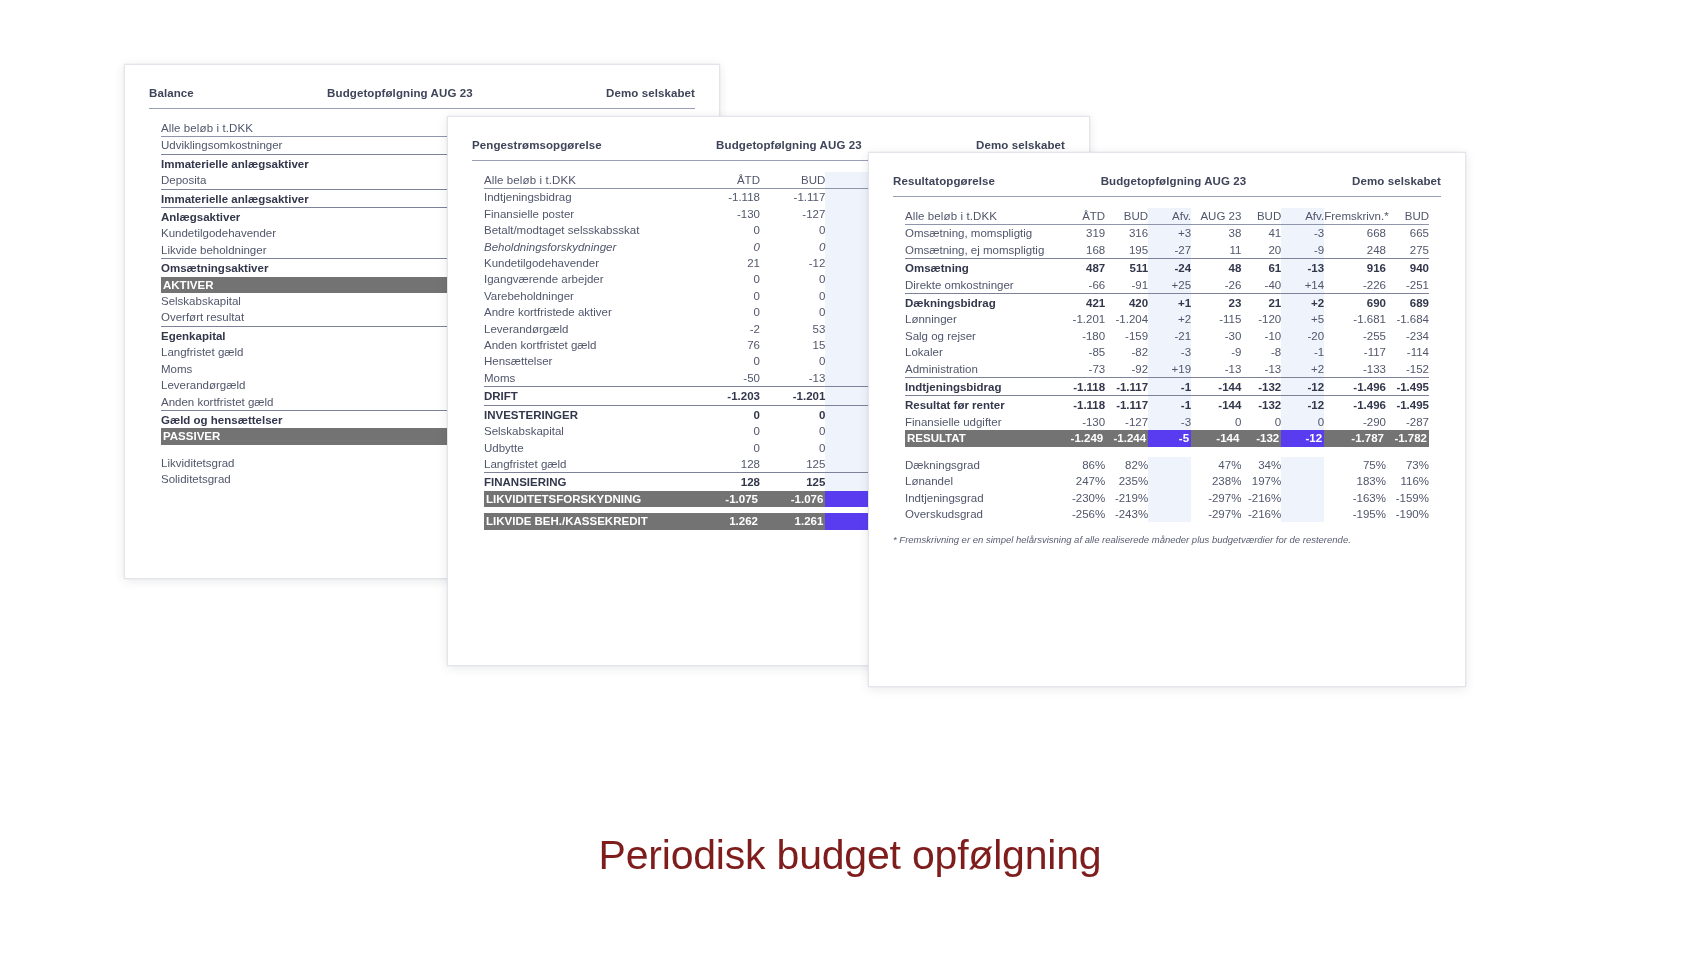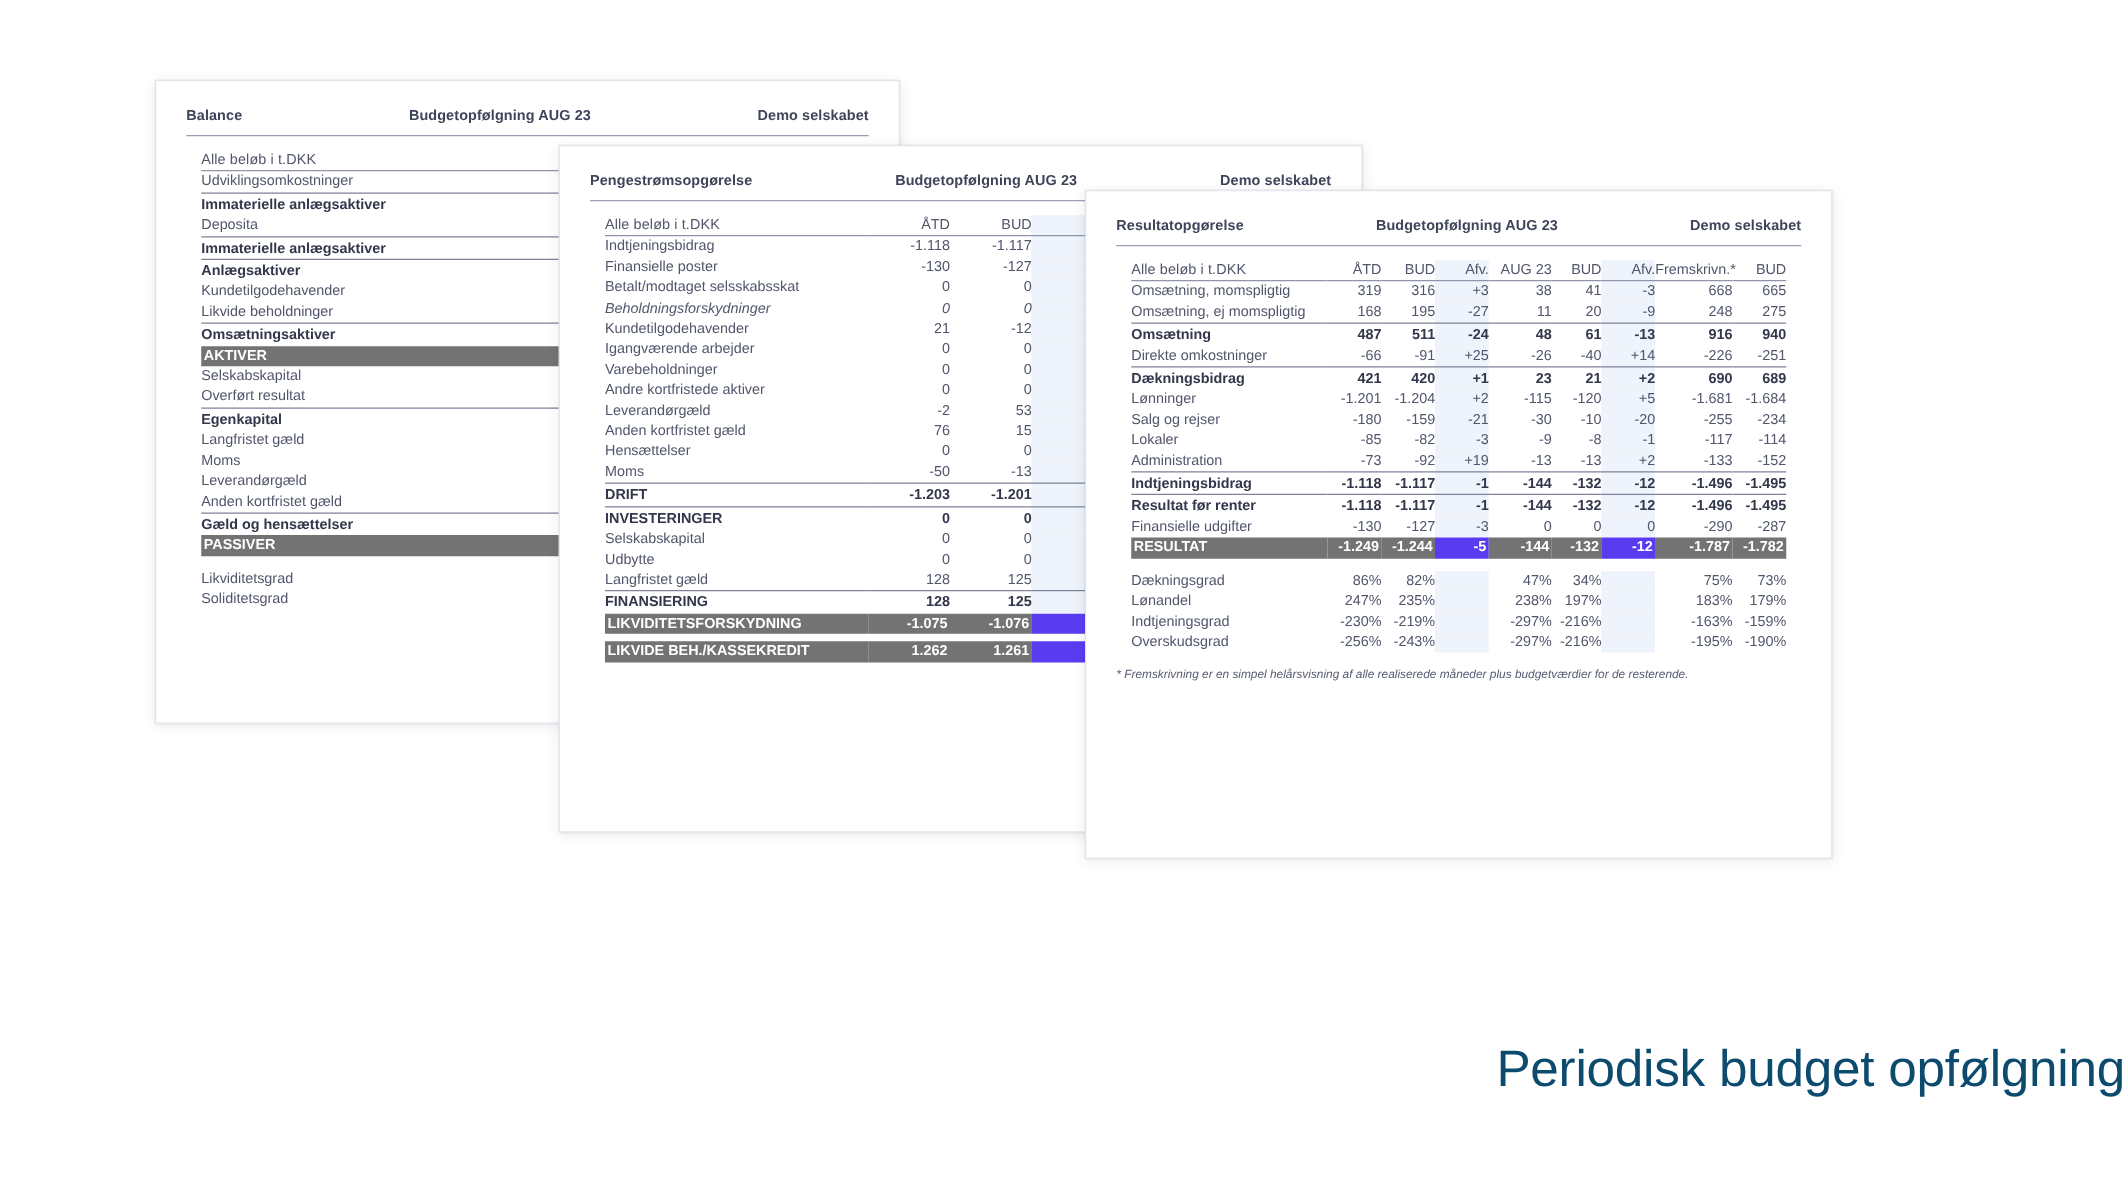--- a/index.html
+++ b/index.html
@@ -137,24 +137,24 @@
     margin-top: 12px;
     white-space: nowrap;
   }
 
   
   #caption {
     position: absolute;
     left: 0;
     right: 0;
     top: 832px;
-    text-align: right;
+    text-align: center;
     font-size: 41px;
     font-weight: normal;
-    color: #0c4a6e;
+    color: #7f1d1d;
     letter-spacing: -0.2px;
   }
 </style>
 </head>
 <body>
 
 <div class="stage">
 
   <div class="card" id="card-balance">
     <div class="card-head">
@@ -712,21 +712,21 @@
             </tr>
             <tr class="plain">
               <td class="lbl">Lønandel</td>
               <td class="num">247%</td>
               <td class="num">235%</td>
               <td class="num tint"></td>
               <td class="num">238%</td>
               <td class="num">197%</td>
               <td class="num tint"></td>
               <td class="num">183%</td>
-              <td class="num">179%</td>
+              <td class="num">116%</td>
             </tr>
             <tr class="plain">
               <td class="lbl">Indtjeningsgrad</td>
               <td class="num">-230%</td>
               <td class="num">-219%</td>
               <td class="num tint"></td>
               <td class="num">-297%</td>
               <td class="num">-216%</td>
               <td class="num tint"></td>
               <td class="num">-163%</td>

